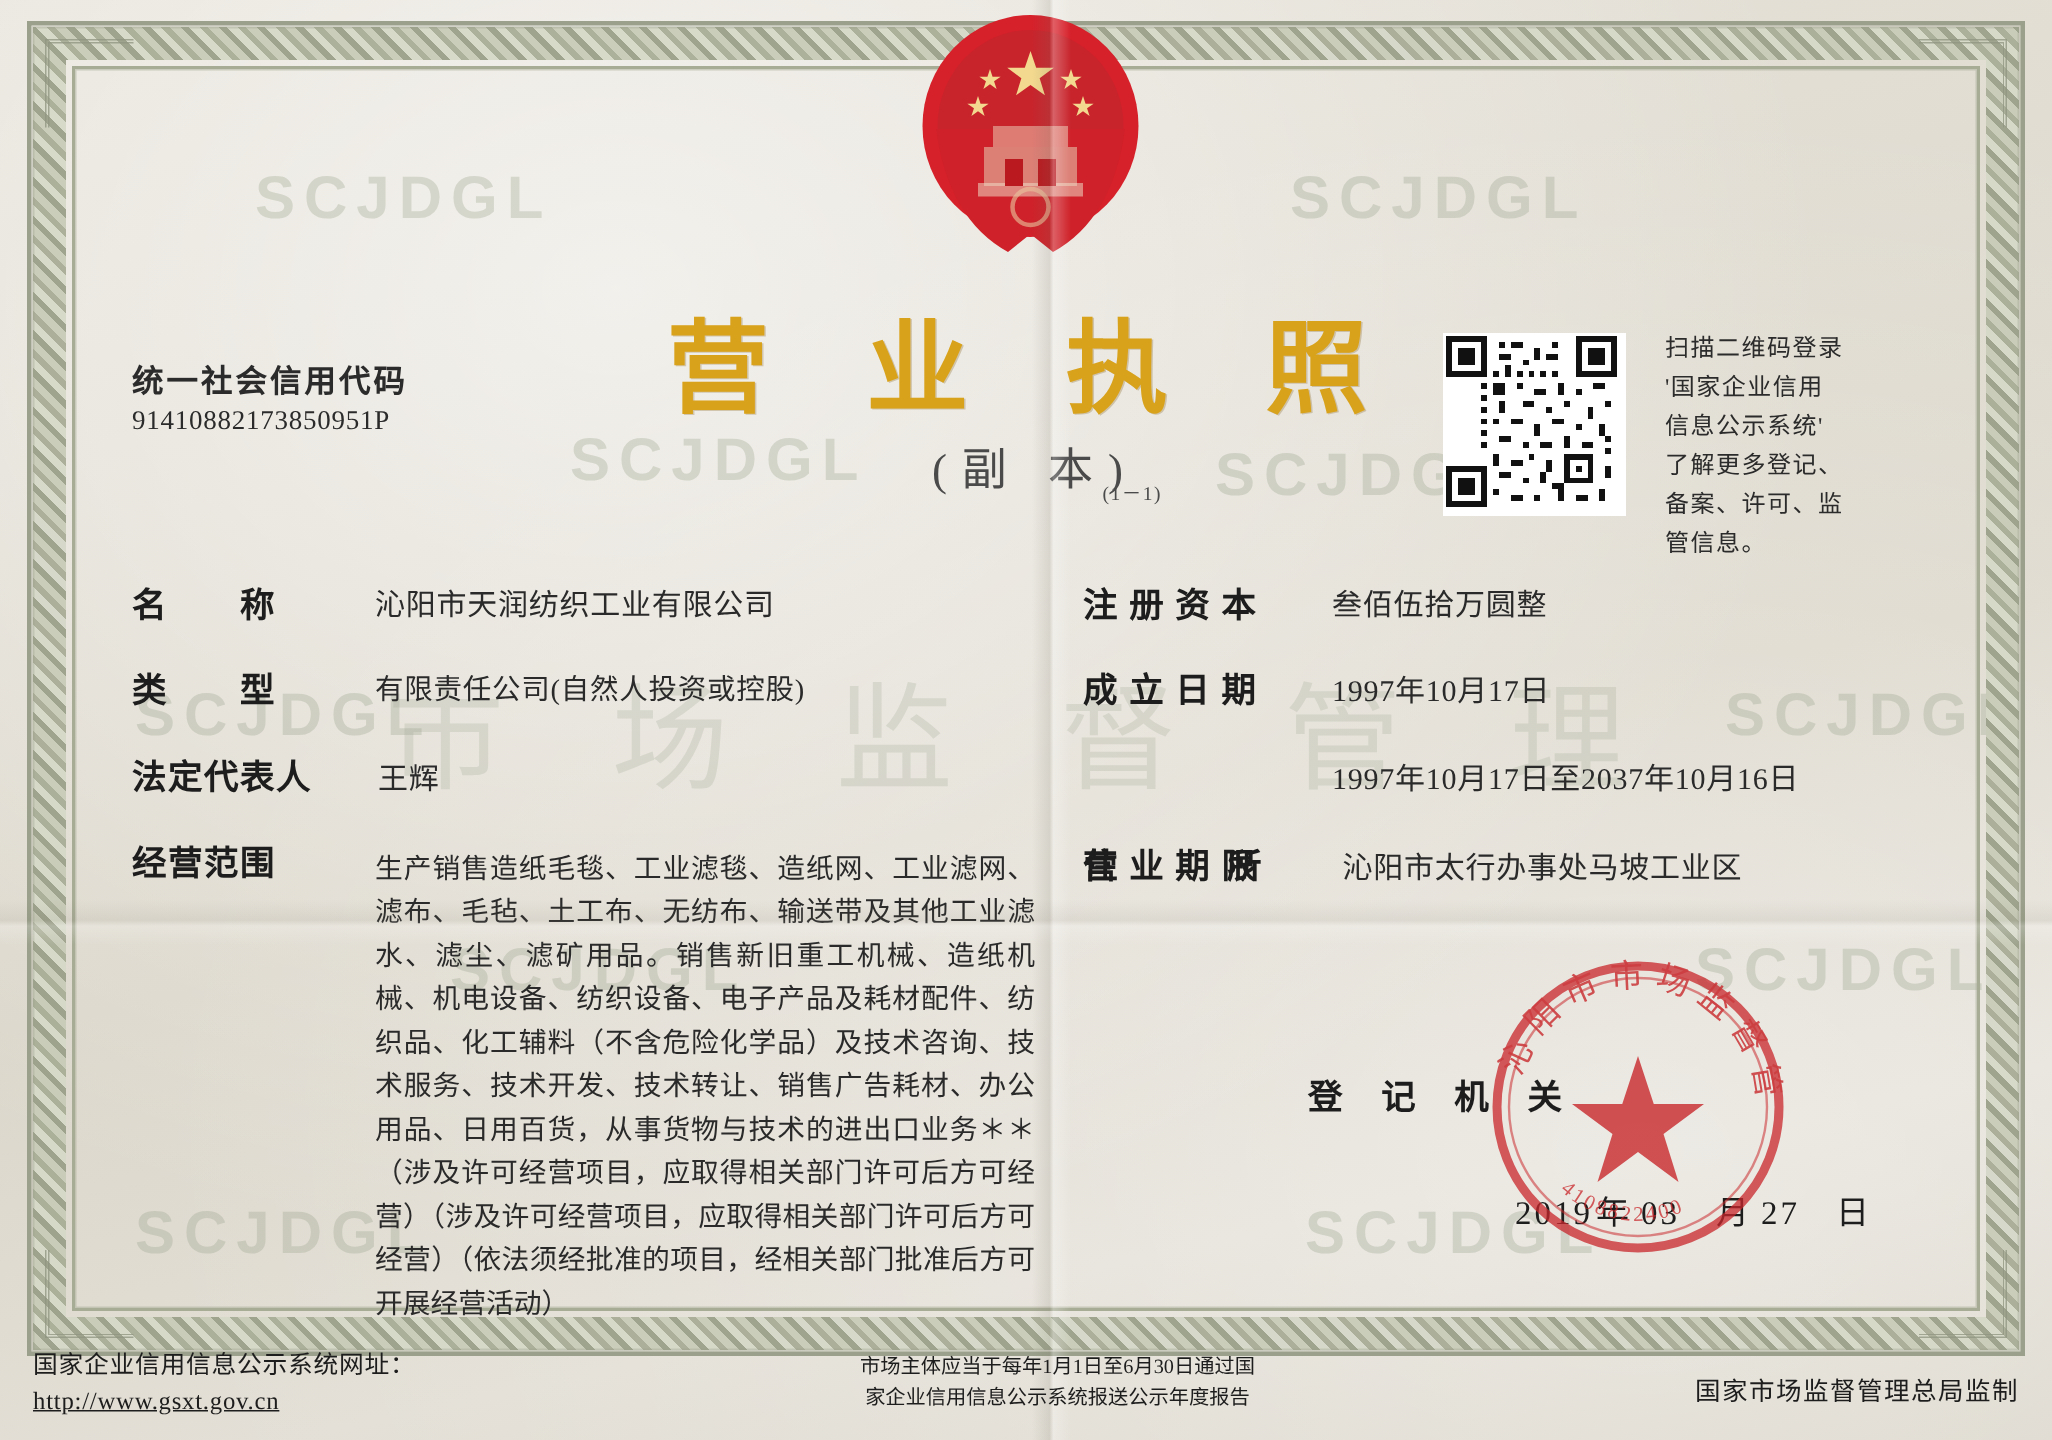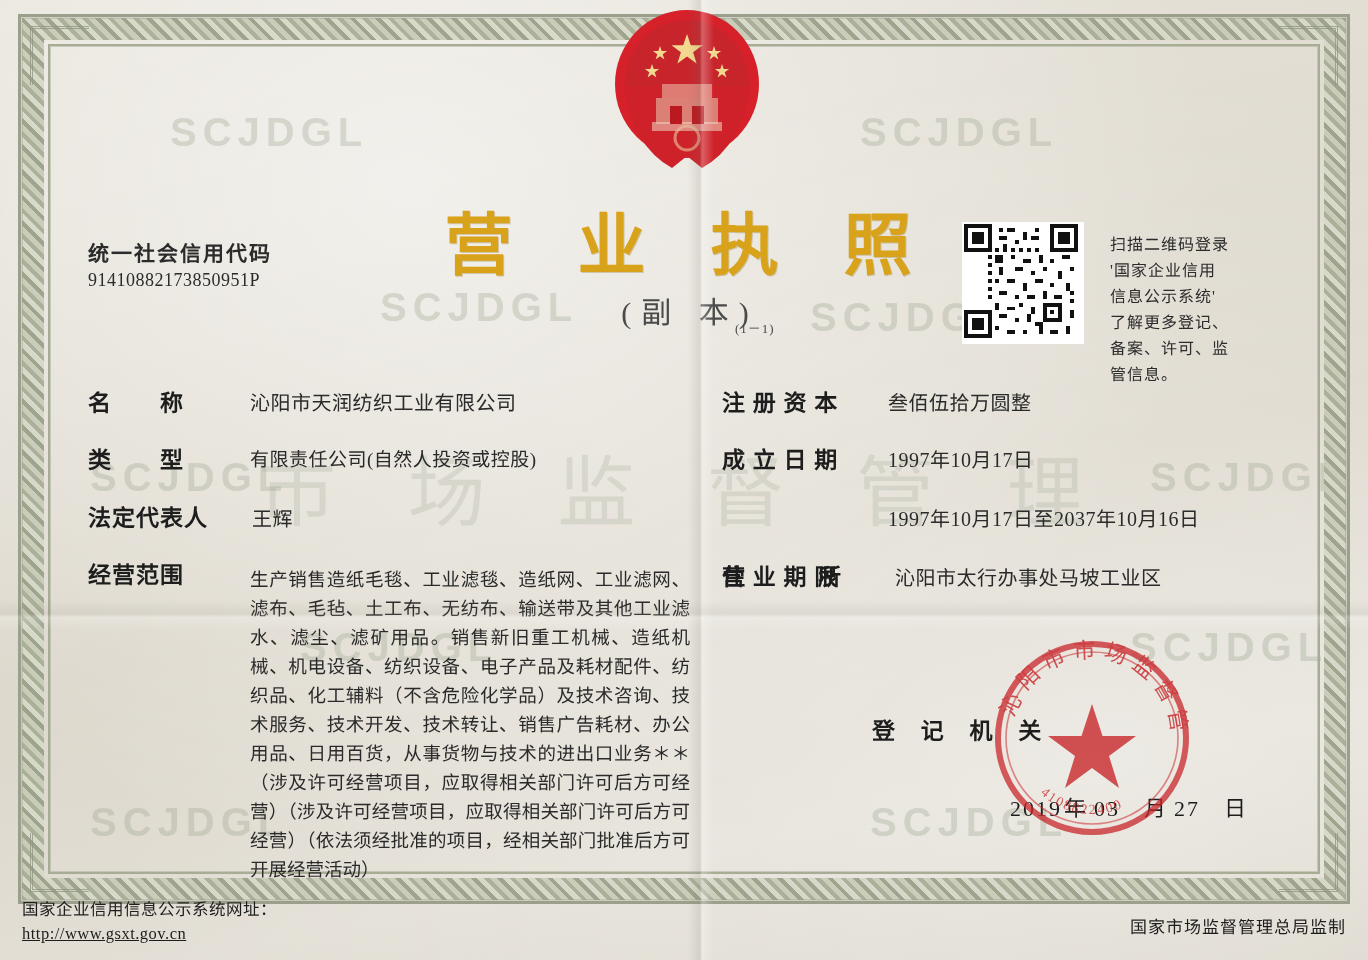--- a/index.html
+++ b/index.html
@@ -163,21 +163,21 @@
   .qr {
     position: absolute;
     left: 962px; top: 222px;
     width: 118px; height: 118px;
     background: #fff;
     padding: 2px;
   }
   .qr svg { display: block; }
   .qr-text {
     position: absolute;
-    left: 1110px; top: 232px;
+    left: 1110px; top: 220px;
     width: 160px;
     font-size: 16px;
     line-height: 26px;
     color: #2b2b2b;
     letter-spacing: 1px;
   }
 
   
   .field-label {
     position: absolute;
@@ -483,15 +483,19 @@
     </svg>
   </div>
 
   <div class="fold-v"></div>
   <div class="fold-h"></div>
 
   <div class="footer-left">
     <div>国家企业信用信息公示系统网址：</div>
     <div class="u">http://www.gsxt.gov.cn</div>
   </div>
+  <div class="footer-center">
+    <div>市场主体应当于每年1月1日至6月30日通过国</div>
+    <div>家企业信用信息公示系统报送公示年度报告</div>
+  </div>
   <div class="footer-right">国家市场监督管理总局监制</div>
 
 </div>
 
 </body></html>

